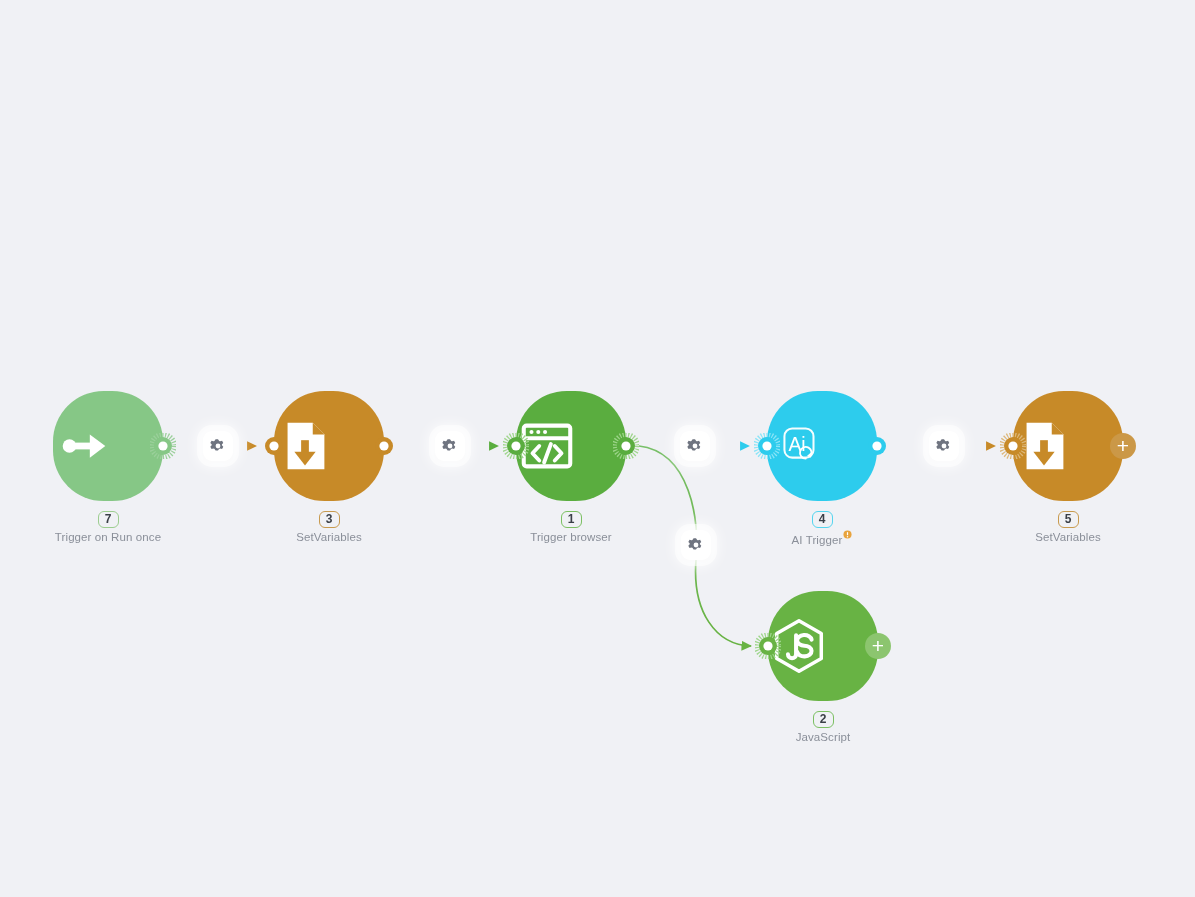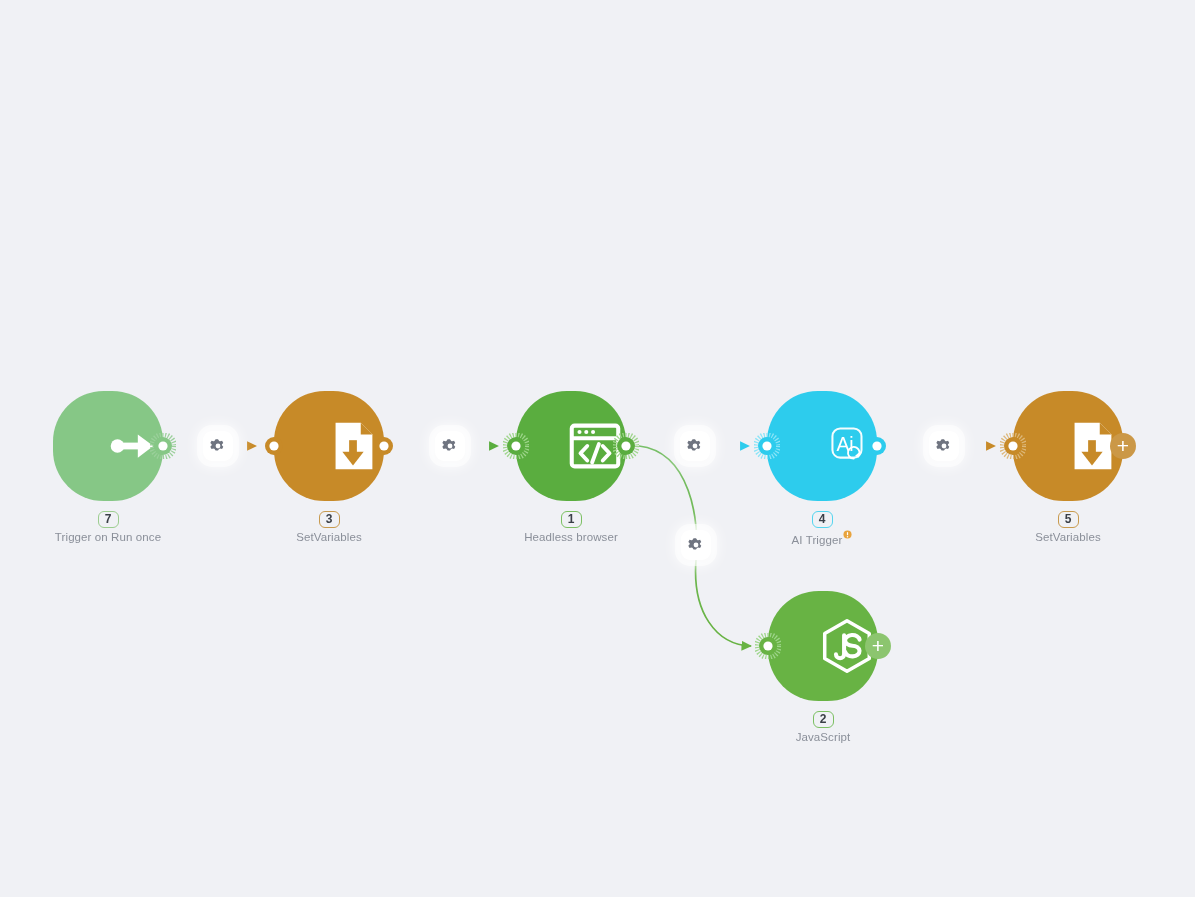--- a/index.html
+++ b/index.html
@@ -41,21 +41,21 @@
   }
   .node-body {
     position: absolute;
     left: 0;
     top: 0;
     width: 110px;
     height: 110px;
     border-radius: 42px / 46px;
     display: flex;
     align-items: center;
-    justify-content: flex-end;
+    justify-content: flex-start;
   }
   
   .node-body.squircle {
     border-radius: 46% 46% 46% 46% / 46% 46% 46% 46%;
   }
 
   .node-icon {
     width: 62px;
     height: 62px;
     display: block;
@@ -286,21 +286,21 @@
       <svg width="26" height="26" viewBox="0 0 26 26">
         <circle cx="13" cy="13" r="11.5" fill="none" stroke="#9ed58b" stroke-width="5" stroke-dasharray="1.2 1.6"></circle>
         <circle cx="13" cy="13" r="9" fill="#5aad3f"></circle>
         <circle cx="13" cy="13" r="4.6" fill="#ffffff"></circle>
       </svg>
     </div>
     <div class="node-label">
       <div class="label-row">
         <span class="badge" style="border-color:#7cc063;">1</span>
       </div>
-      <div class="label-text">Headless browser</div>
+      <div class="label-text">Trigger browser</div>
     </div>
   </div>
 
   <div class="node" id="node-ai-deepseek" style="left:767px; top:391px;">
     <div class="node-body squircle" style="background:#2dcced;">
       <svg class="node-icon" viewBox="0 0 64 64">
         <path d="M18 22 a8 8 0 0 1 8-8 h14 a8 8 0 0 1 8 8 v14 a8 8 0 0 1 -8 8 h-14 a8 8 0 0 1 -8 -8 z" fill="none" stroke="#ffffff" stroke-width="2.1" opacity="0.95"></path>
         <text x="31" y="37" font-family="Liberation Sans, sans-serif" font-size="20" font-weight="400" fill="#ffffff" text-anchor="middle">Ai</text>
         <path d="M40 45 a6 6 0 1 1 4.5 -2" fill="none" stroke="#ffffff" stroke-width="1.9" stroke-linecap="round"></path>
         <path d="M45.6 38.5 L45.2 43.6 L41.2 42.2 Z" fill="#ffffff"></path>

